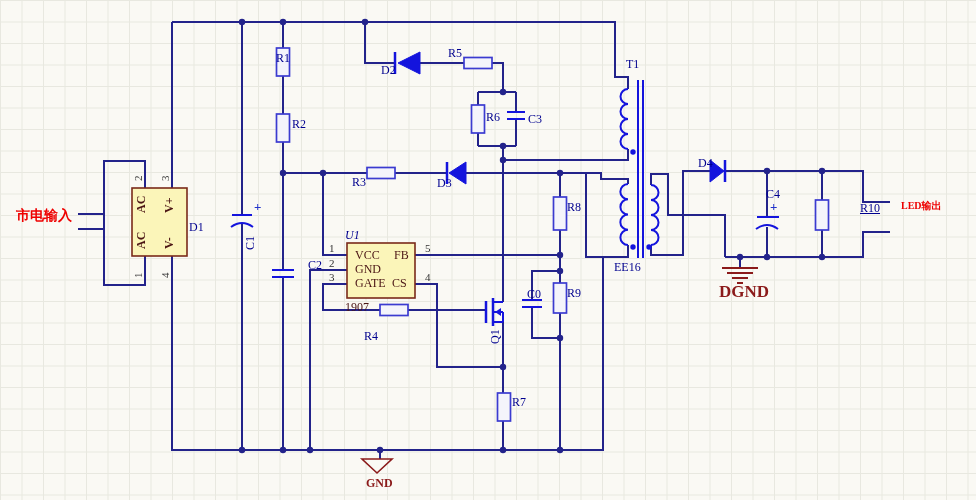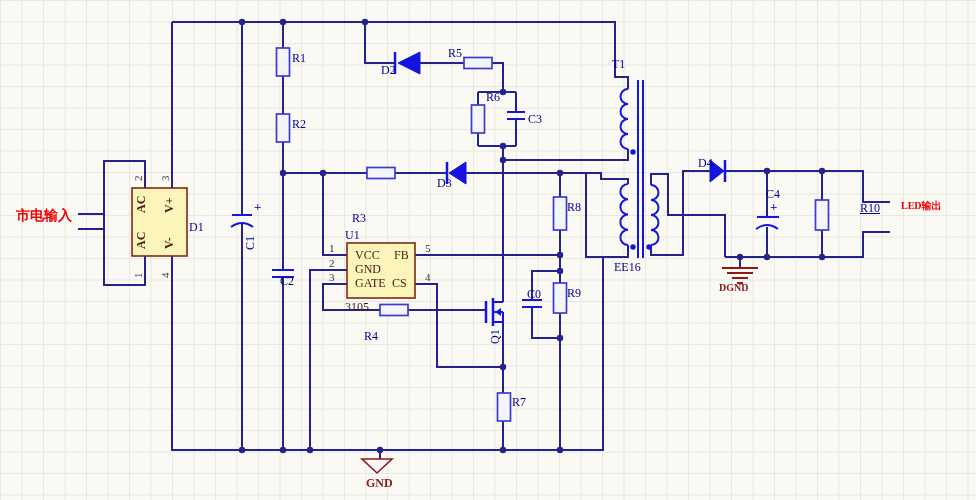--- a/index.html
+++ b/index.html
@@ -162,33 +162,33 @@
       <span class="lbl rot" style="left: 133px; top: 181px; font-size: 11px; color: rgb(51, 51, 51);">2</span>
       <span class="lbl rot" style="left: 160px; top: 181px; font-size: 11px; color: rgb(51, 51, 51);">3</span>
       <span class="lbl rot" style="left: 133px; top: 278px; font-size: 11px; color: rgb(51, 51, 51);">1</span>
       <span class="lbl rot" style="left: 160px; top: 278px; font-size: 11px; color: rgb(51, 51, 51);">4</span>
       <span class="lbl rot bold" style="left: 135px; top: 213px; color: rgb(74, 20, 20);">AC</span>
       <span class="lbl rot bold" style="left: 135px; top: 249px; color: rgb(74, 20, 20);">AC</span>
       <span class="lbl rot bold" style="left: 163px; top: 213px; color: rgb(74, 20, 20);">V+</span>
       <span class="lbl rot bold" style="left: 163px; top: 249px; color: rgb(74, 20, 20);">V-</span>
       <span class="lbl rot" style="left: 244px; top: 250px; color: rgb(0, 0, 143);">C1</span>
       <span class="lbl bold" style="left: 254px; top: 200px; font-size: 13px; color: rgb(34, 51, 204);">+</span>
-      <span class="lbl" style="left: 292px; top: 52px; color: rgb(0, 0, 143);">R1</span>
+      <span class="lbl" style="left: 276px; top: 52px; color: rgb(0, 0, 143);">R1</span>
       <span class="lbl" style="left: 292px; top: 118px; color: rgb(0, 0, 143);">R2</span>
-      <span class="lbl" style="left: 280px; top: 259px; color: rgb(0, 0, 143); margin-top: 16px;">C2</span>
+      <span class="lbl" style="left: 308px; top: 259px; color: rgb(0, 0, 143);">C2</span>
       <span class="lbl" style="left: 381px; top: 64px; color: rgb(0, 0, 143);">D2</span>
       <span class="lbl" style="left: 448px; top: 47px; color: rgb(0, 0, 143);">R5</span>
-      <span class="lbl" style="left: 486px; top: 91px; color: rgb(0, 0, 143);">R6</span>
+      <span class="lbl" style="left: 486px; top: 111px; color: rgb(0, 0, 143);">R6</span>
       <span class="lbl" style="left: 528px; top: 113px; color: rgb(0, 0, 143);">C3</span>
-      <span class="lbl" style="left: 352px; top: 176px; color: rgb(0, 0, 143); margin-top: 36px;">R3</span>
+      <span class="lbl" style="left: 352px; top: 176px; color: rgb(0, 0, 143);">R3</span>
       <span class="lbl" style="left: 437px; top: 177px; color: rgb(0, 0, 143);">D3</span>
-      <span class="lbl" style="left: 612px; top: 58px; color: rgb(0, 0, 143);">T1</span>
+      <span class="lbl" style="left: 626px; top: 58px; color: rgb(0, 0, 143);">T1</span>
       <span class="lbl" style="left: 614px; top: 261px; color: rgb(0, 0, 143);">EE16</span>
-      <span class="lbl" style="left: 345px; top: 229px; color: rgb(0, 0, 143);">U1</span>
-      <span class="lbl" style="left: 345px; top: 301px; color: rgb(74, 20, 20);">3105</span>
+      <span class="lbl" style="left: 345px; top: 229px; color: rgb(0, 0, 143); font-style: italic;">U1</span>
+      <span class="lbl" style="left: 345px; top: 301px; color: rgb(74, 20, 20);">1907</span>
       <span class="lbl" style="left: 355px; top: 249px; color: rgb(74, 20, 20);">VCC</span>
       <span class="lbl" style="left: 355px; top: 263px; color: rgb(74, 20, 20);">GND</span>
       <span class="lbl" style="left: 355px; top: 277px; color: rgb(74, 20, 20);">GATE</span>
       <span class="lbl" style="left: 394px; top: 249px; color: rgb(74, 20, 20);">FB</span>
       <span class="lbl" style="left: 392px; top: 277px; color: rgb(74, 20, 20); text-align: right;">CS</span>
       <span class="lbl" style="left: 329px; top: 243px; font-size: 11px; color: rgb(51, 51, 51);">1</span>
       <span class="lbl" style="left: 329px; top: 258px; font-size: 11px; color: rgb(51, 51, 51);">2</span>
       <span class="lbl" style="left: 329px; top: 272px; font-size: 11px; color: rgb(51, 51, 51);">3</span>
       <span class="lbl" style="left: 425px; top: 243px; font-size: 11px; color: rgb(51, 51, 51);">5</span>
       <span class="lbl" style="left: 425px; top: 272px; font-size: 11px; color: rgb(51, 51, 51);">4</span>
@@ -196,16 +196,16 @@
       <span class="lbl rot" style="left: 489px; top: 344px; color: rgb(0, 0, 143);">Q1</span>
       <span class="lbl" style="left: 527px; top: 288px; color: rgb(0, 0, 143);">C0</span>
       <span class="lbl" style="left: 567px; top: 287px; color: rgb(0, 0, 143);">R9</span>
       <span class="lbl" style="left: 567px; top: 201px; color: rgb(0, 0, 143);">R8</span>
       <span class="lbl" style="left: 512px; top: 396px; color: rgb(0, 0, 143);">R7</span>
       <span class="lbl" style="left: 698px; top: 157px; color: rgb(0, 0, 143);">D4</span>
       <span class="lbl" style="left: 766px; top: 188px; color: rgb(0, 0, 143);">C4</span>
       <span class="lbl bold" style="left: 770px; top: 200px; font-size: 13px; color: rgb(34, 51, 204);">+</span>
       <span class="lbl" style="left: 860px; top: 202px; color: rgb(0, 0, 143); text-decoration: underline;">R10</span>
       <span class="lbl bold" style="left: 901px; top: 201px; font-size: 10px; color: rgb(238, 0, 0);">LED输出</span>
-      <span class="lbl bold" style="left: 719px; top: 283px; font-size: 10px; color: rgb(139, 26, 26);">DGND</span>
+      <span class="lbl bold" style="left: 719px; top: 283px; font-size: 17px; color: rgb(139, 26, 26);">DGND</span>
       <span class="lbl bold" style="left: 366px; top: 477px; font-size: 12px; color: rgb(139, 26, 26);">GND</span>
     </div>
 </div>
 
 </body></html>

